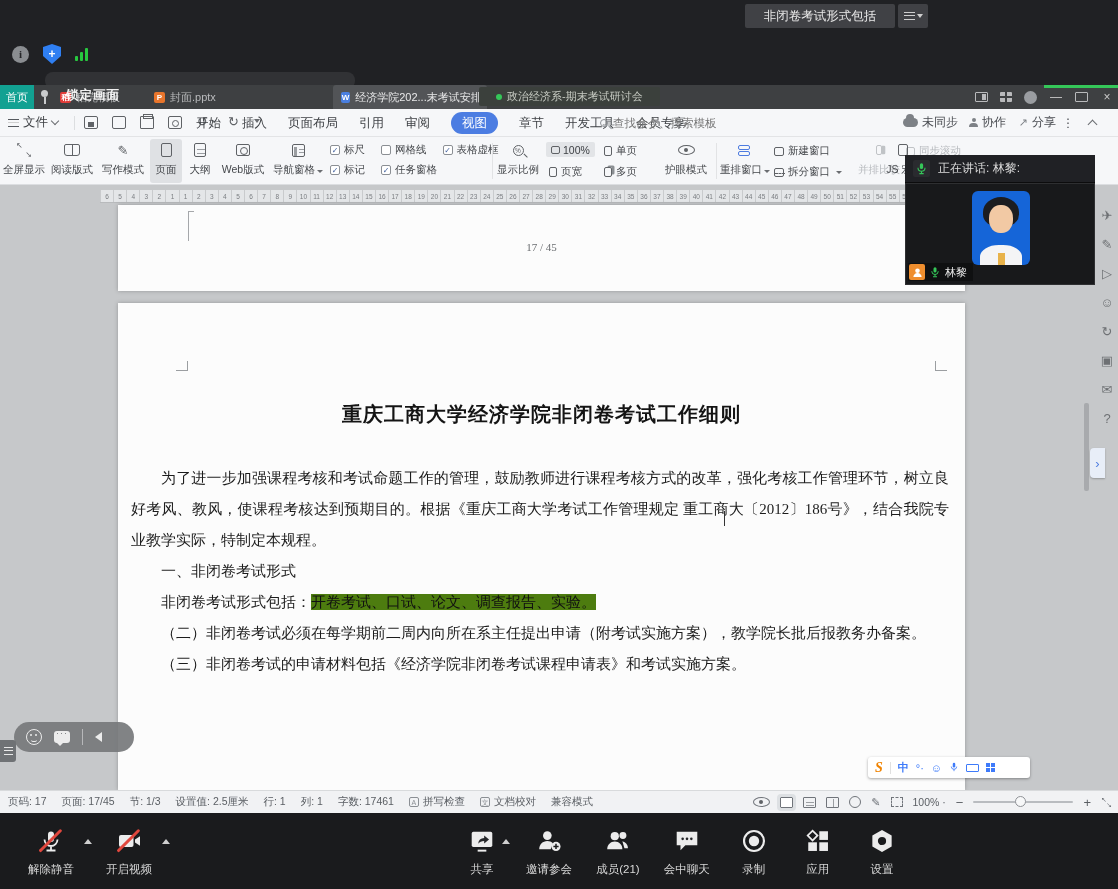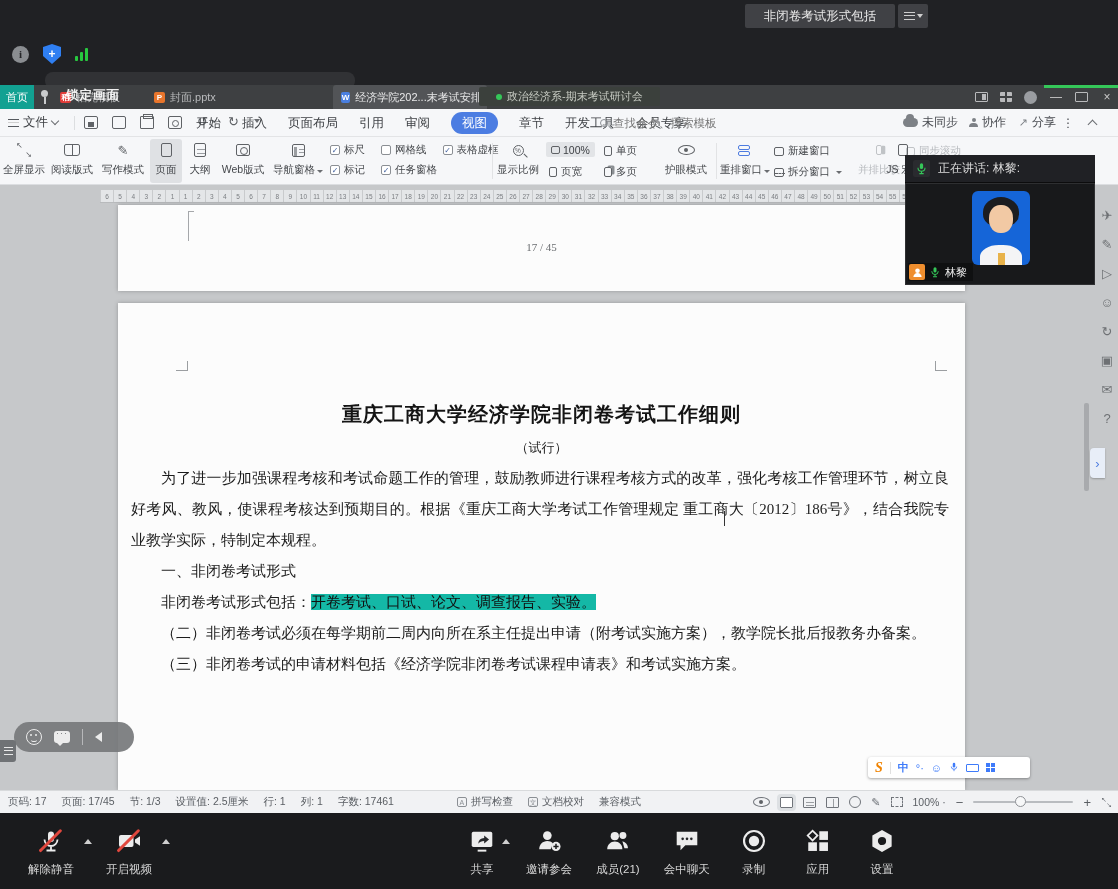--- a/index.html
+++ b/index.html
@@ -526,25 +526,24 @@
       <span>68</span>
     </div>
   <div class="pagebg" id="page17">
     <span class="marginmark"></span>
     <div id="pageno">17 / 45</div>
   </div>
   <div class="pagebg" id="page18">
     <span class="crop l"></span>
     <span class="crop r"></span>
     <div id="doc-title">重庆工商大学经济学院非闭卷考试工作细则</div>
-    <div id="doc-sub">（试行）</div>
     <div id="paras">
         <div class="para">为了进一步加强课程考核和考试命题工作的管理，鼓励教师进行课程考核方式的改革，强化考核工作管理环节，树立良好考风、教风，使课程考核达到预期目的。根据《重庆工商大学考试工作管理规定 重工商大〔2012〕186号》，结合我院专业教学实际，特制定本规程。</div>
         <div class="para">一、非闭卷考试形式</div>
-        <div class="para"><span>非闭卷考试形式包括：</span><mark style="background: #14b8a6;">开卷考试、口试、论文、调查报告、实验。</mark></div>
+        <div class="para"><span>非闭卷考试形式包括：</span><mark style="background: #4d7c0f;">开卷考试、口试、论文、调查报告、实验。</mark></div>
         <div class="para">（二）非闭卷考试必须在每学期前二周内向所在系主任提出申请（附考试实施方案），教学院长批后报教务办备案。</div>
         <div class="para">（三）非闭卷考试的申请材料包括《经济学院非闭卷考试课程申请表》和考试实施方案。</div>
       </div>
     <span id="caret-i"></span>
   </div>
   <div id="vscroll">
       <div id="vthumb"></div>
     </div>
   <div id="side-tools">
       <span class="st">✈</span>
@@ -616,21 +615,21 @@
 
 <div class="abs" id="statusbar">
   <div id="status-left">
       <span>页码: 17</span>
       <span>页面: 17/45</span>
       <span>节: 1/3</span>
       <span>设置值: 2.5厘米</span>
       <span>行: 1</span>
       <span>列: 1</span>
       <span>字数: 17461</span>
-      <span style="display: flex; align-items: center; gap: 4px; margin-left: 48px;">
+      <span style="display: flex; align-items: center; gap: 4px;">
         <span class="sq-ic">A</span>
         <span>拼写检查</span>
       </span>
       <span style="display: flex; align-items: center; gap: 4px;">
         <span class="sq-ic">文</span>
         <span>文档校对</span>
       </span>
       <span>兼容模式</span>
     </div>
   <div id="status-right">

